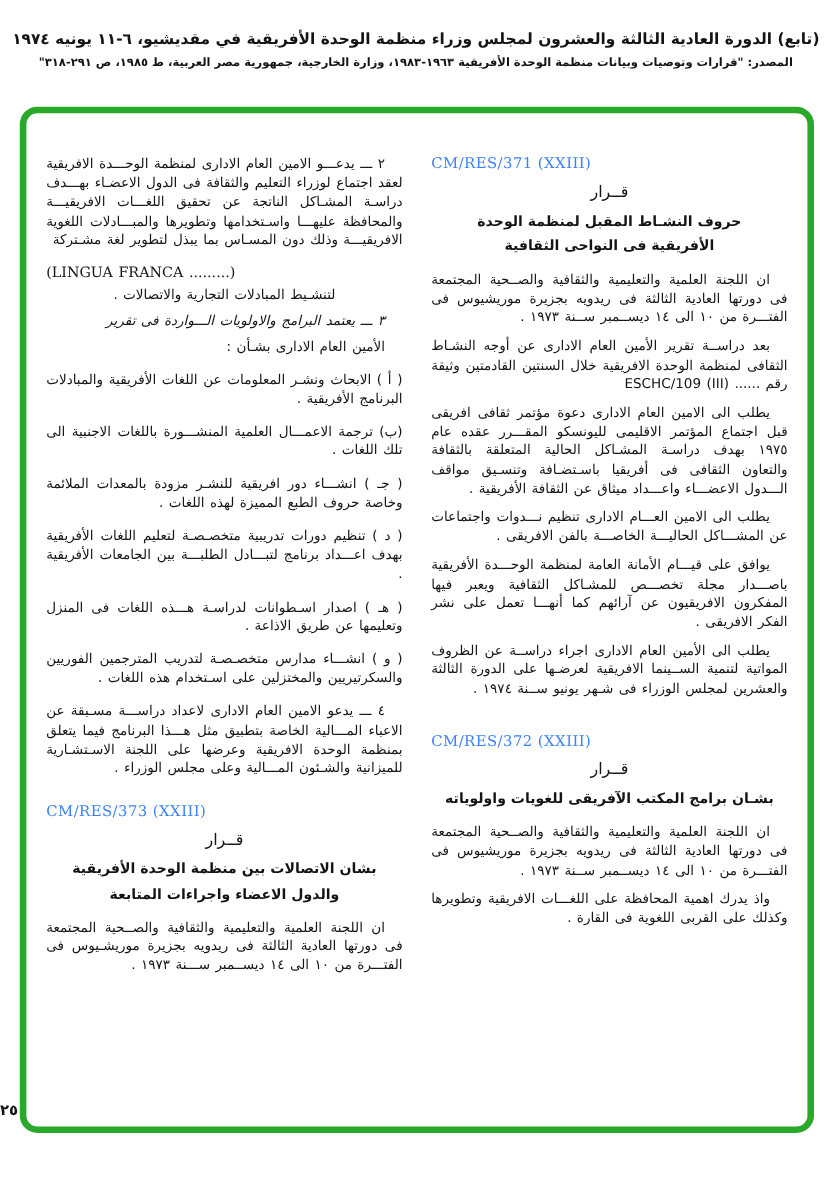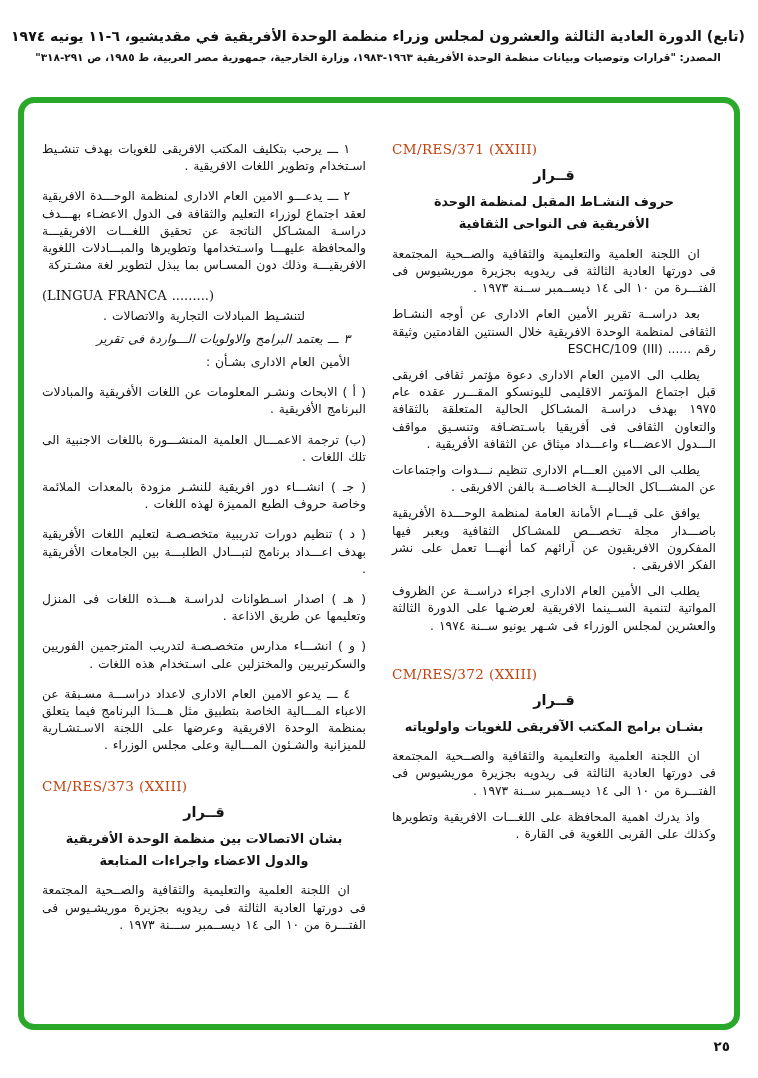--- a/index.html
+++ b/index.html
@@ -18,39 +18,39 @@
     border:6px solid #2aa82a;border-radius:16px;box-sizing:border-box;
     background:#ffffff;
     padding:38px 18px 6px 18px;overflow:hidden;
   }
   .cols{display:flex;direction:rtl;gap:26px;height:100%;}
   .col{flex:1;min-width:0;direction:rtl;}
   
   .res-code{
     direction:ltr;text-align:left;
     font-family:"DejaVu Serif","Liberation Serif",serif;
-    font-size:13.5px;letter-spacing:.4px;color:#c2410c;
+    font-size:13.5px;letter-spacing:.4px;color:#3b82f6;
     margin:0 0 6px 0;
   }
-  .res-kind{text-align:center;font-weight:bold;font-size:14.5px;margin:10px 0 8px 0;}
+  .res-kind{text-align:center;font-weight:normal;font-size:14.5px;margin:10px 0 8px 0;}
   .res-title{text-align:center;font-weight:bold;font-size:12.8px;line-height:1.75;margin-bottom:10px;}
   p.para{
     font-size:12.3px;line-height:1.40;text-align:justify;
     margin:0 0 9px 0;text-indent:16px;word-spacing:1px;
   }
   .left-col p.para{margin-bottom:13px;}
   p.para.no-indent{text-indent:0;}
   p.para.ltr-line{direction:ltr;text-align:left;text-indent:0;font-family:"DejaVu Serif","Liberation Serif",serif;font-size:13px;margin-bottom:2px;}
   p.para.center-line{text-align:center;text-indent:0;margin-bottom:6px;}
   p.para.tight{margin-bottom:6px;font-style:italic;}
   .sect-gap{height:22px;}
   .sect-gap-sm{height:10px;}
   
   .page-number{
-    position:absolute;top:1038px;left:0;width:730px;text-align:right;
+    position:absolute;top:1002px;left:0;width:730px;text-align:left;
     font-size:13.5px;font-weight:bold;direction:rtl;
   }
 </style>
 </head>
 <body>
 
 <header class="doc-header">
   <div class="line1">(تابع) الدورة العادية الثالثة والعشرون لمجلس وزراء منظمة الوحدة الأفريقية في مقديشيو، ٦-١١ يونيه ١٩٧٤</div>
   <div class="line2">المصدر: "قرارات وتوصيات وبيانات منظمة الوحدة الأفريقية ١٩٦٣-١٩٨٣، وزارة الخارجية، جمهورية مصر العربية، ط ١٩٨٥، ص ٢٩١-٣١٨"</div>
 </header>
@@ -80,21 +80,20 @@
         <div class="res-title">
           <div>بشـان برامج المكتب الآفريقى للغويات واولوياته</div>
         </div>
         <p class="para">ان اللجنة العلمية والتعليمية والثقافية والصــحية المجتمعة فى دورتها العادية الثالثة فى ريدويه بجزيرة موريشيوس فى الفتـــرة من ١٠ الى ١٤ ديســمبر ســنة ١٩٧٣ .</p>
         <p class="para">واذ يدرك اهمية المحافظة على اللغـــات الافريقية وتطويرها وكذلك على القربى اللغوية فى القارة .</p>
       </section>
     </div>
 
     <div class="col left-col">
       <section>
-        <p class="para">١ ـــ يرحب بتكليف المكتب الافريقى للغويات بهدف تنشـيط اسـتخدام وتطوير اللغات الافريقية .</p>
         <p class="para">٢ ـــ يدعـــو الامين العام الادارى لمنظمة الوحـــدة الافريقية لعقد اجتماع لوزراء التعليم والثقافة فى الدول الاعضـاء بهـــدف دراسـة المشـاكل الناتجة عن تحقيق اللغـــات الافريقيـــة والمحافظة عليهـــا واسـتخدامها وتطويرها والمبـــادلات اللغوية الافريقيـــة وذلك دون المسـاس بما يبذل لتطوير لغة مشـتركة</p>
         <p class="para ltr-line">(LINGUA FRANCA .........)</p>
         <p class="para center-line">لتنشـيط المبادلات التجارية والاتصالات .</p>
         <p class="para tight">٣ ـــ يعتمد البرامج والاولويات الـــواردة فى تقرير</p>
         <p class="para">الأمين العام الادارى بشـأن :</p>
         <p class="para no-indent">( أ ) الابحاث ونشـر المعلومات عن اللغات الأفريقية والمبادلات البرنامج الأفريقية .</p>
         <p class="para no-indent">(ب) ترجمة الاعمـــال العلمية المنشـــورة باللغات الاجنبية الى تلك اللغات .</p>
         <p class="para no-indent">( جـ ) انشـــاء دور افريقية للنشـر مزودة بالمعدات الملائمة وخاصة حروف الطبع المميزة لهذه اللغات .</p>
         <p class="para no-indent">( د ) تنظيم دورات تدريبية متخصـصـة لتعليم اللغات الأفريقية بهدف اعـــداد برنامج لتبـــادل الطلبـــة بين الجامعات الأفريقية .</p>
         <p class="para no-indent">( هـ ) اصدار اسـطوانات لدراسـة هـــذه اللغات فى المنزل وتعليمها عن طريق الاذاعة .</p>

